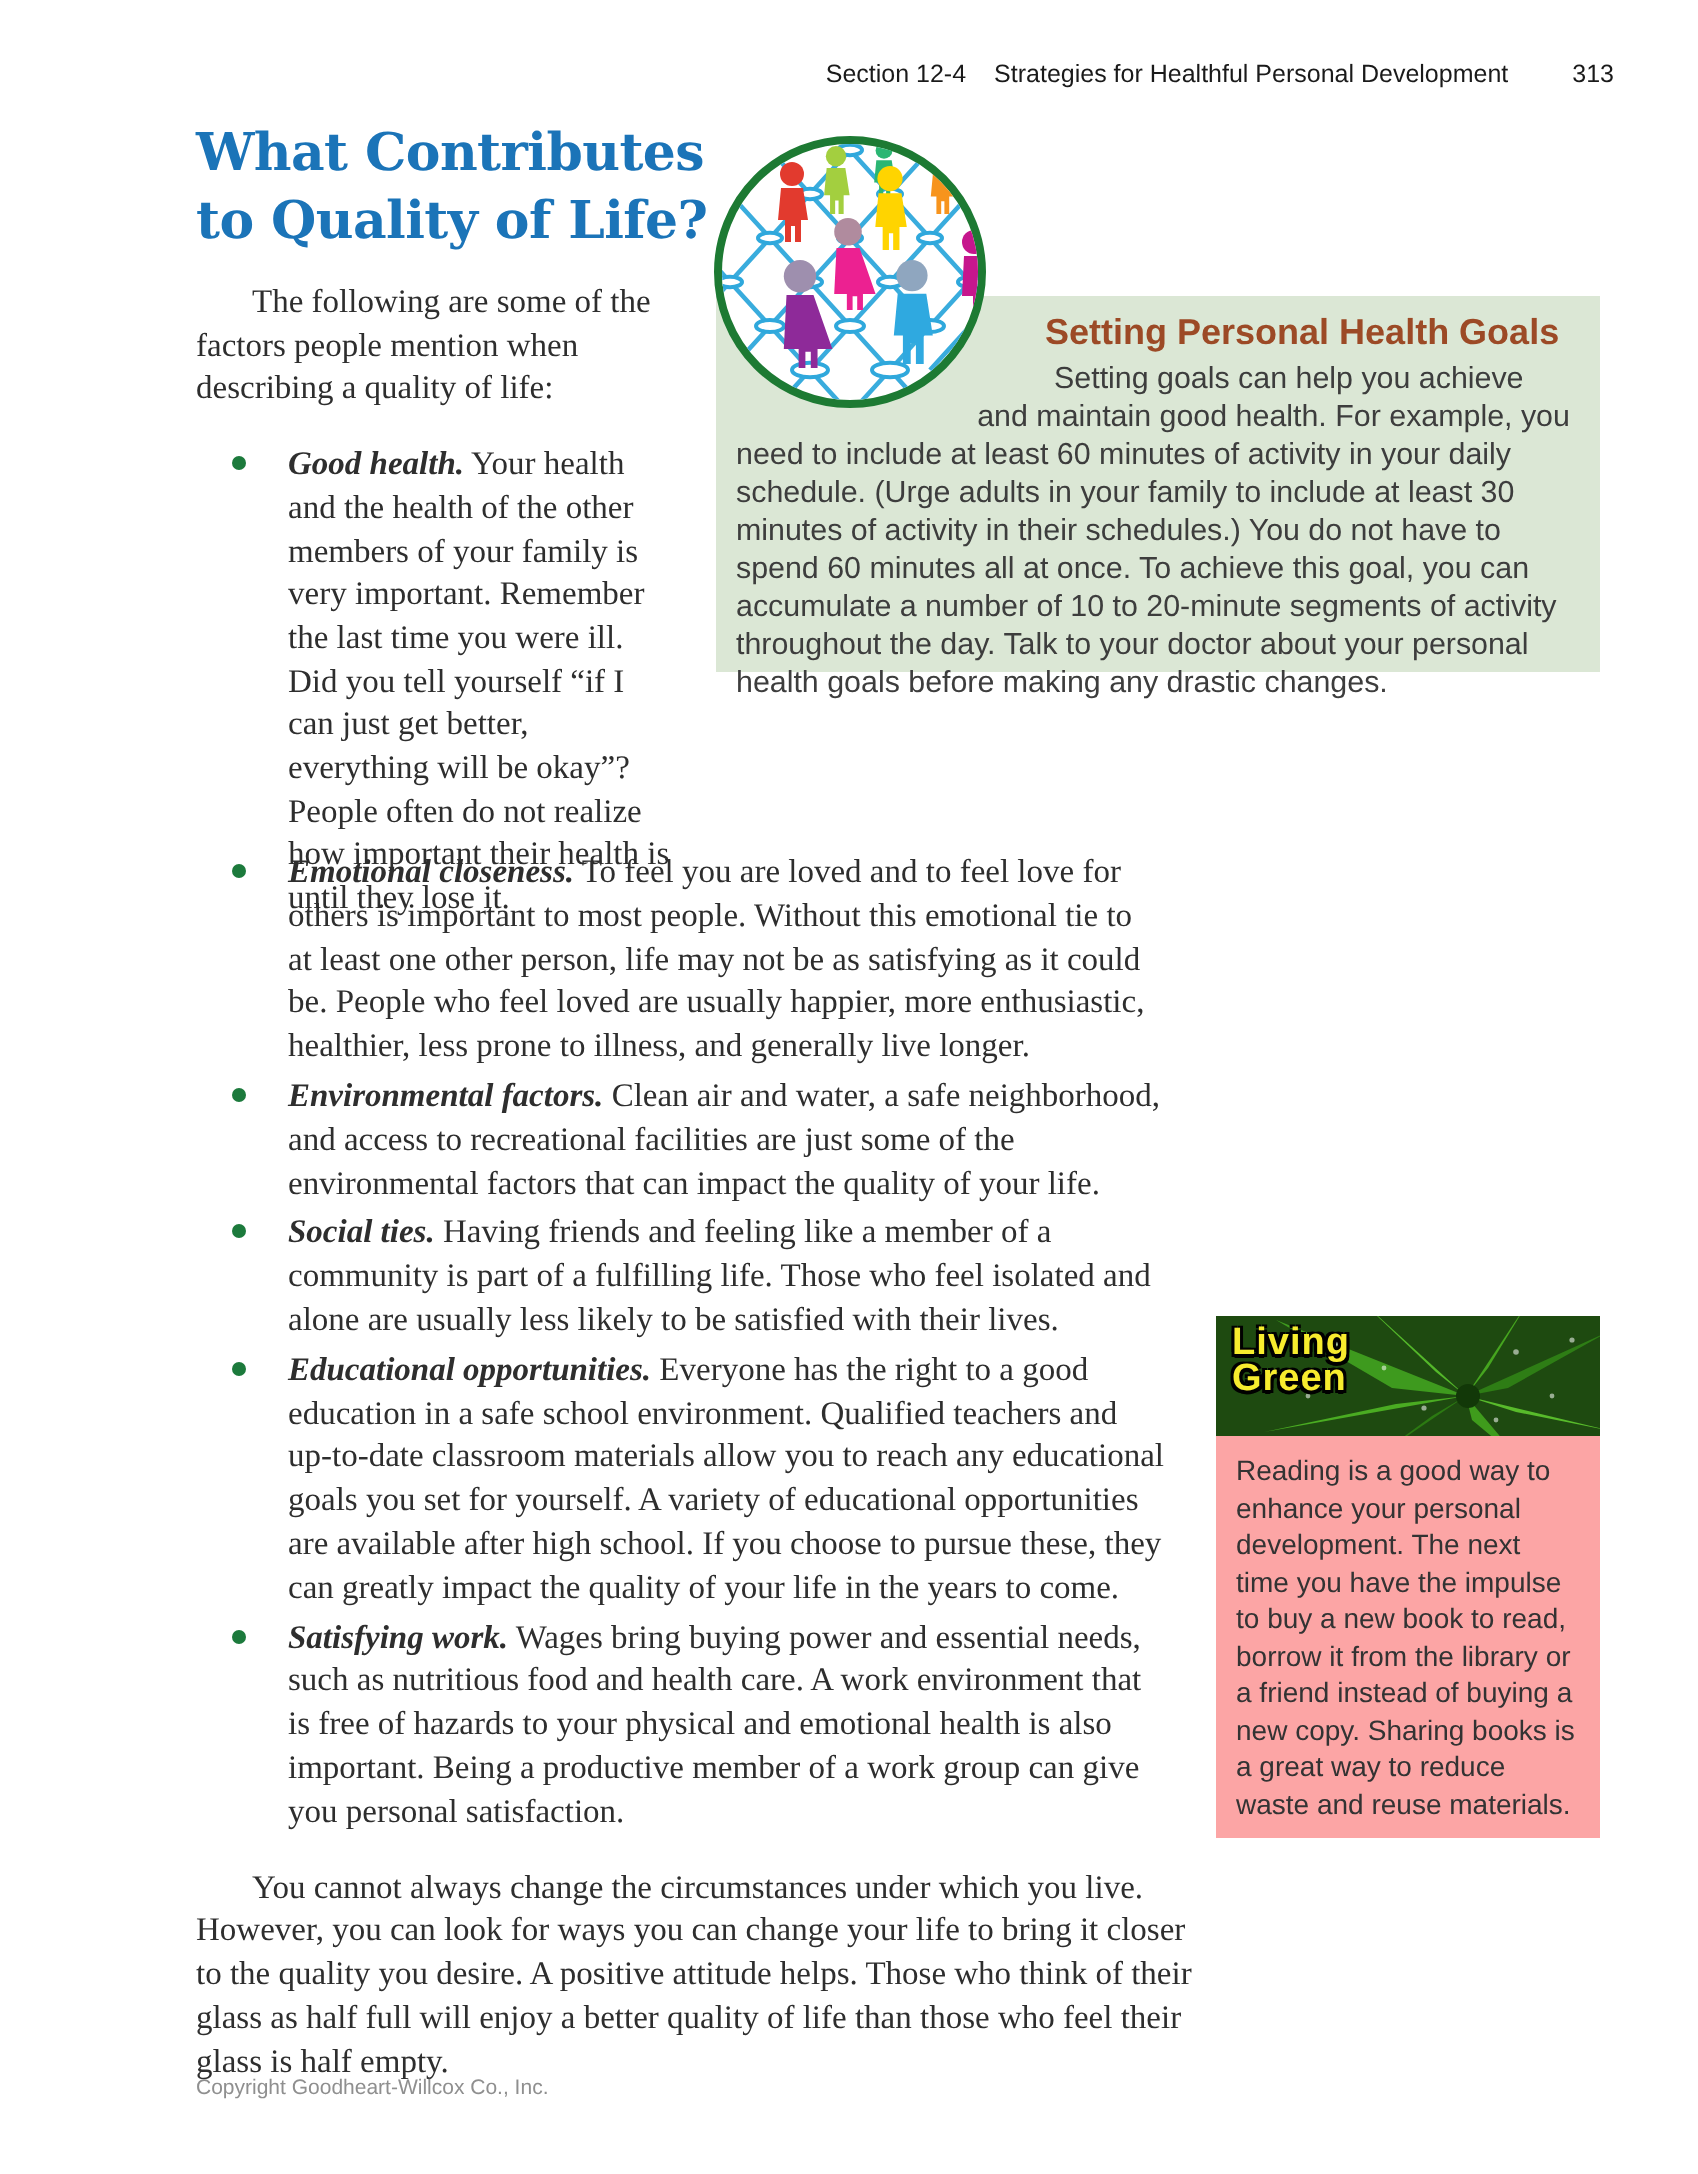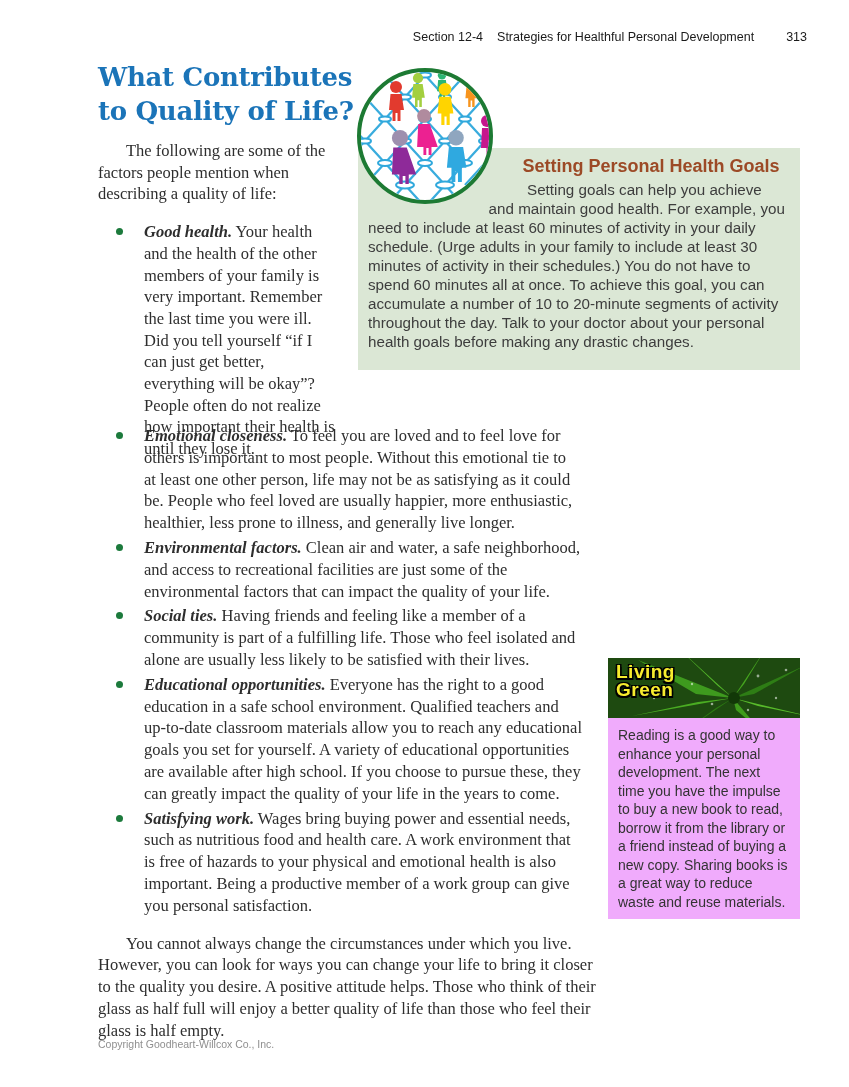--- a/index.html
+++ b/index.html
@@ -29,34 +29,34 @@
   
   .widecol{position:absolute;left:98px;top:409px;width:500px;font-size:16.5px;line-height:21.8px;}
   .closing{margin:3px 0 0;text-indent:28px;}
 
   
   .people-circle{position:absolute;left:354px;top:65px;width:142px;height:142px;z-index:3;}
 
   
   .ls-title{position:absolute;left:507px;top:103px;font-family:"DejaVu Serif",serif;
     font-weight:bold;font-size:31px;color:#e05a5a;z-index:2;}
-  .ls-box{position:absolute;left:358px;top:148px;width:442px;height:222px;background:#dbe7d5;
+  .ls-box{position:absolute;left:358px;top:148px;width:442px;height:188px;background:#dbe7d5;
     padding:6px 10px;box-sizing:border-box;font-family:"Liberation Sans",sans-serif;z-index:1;}
   .ls-spacer{float:left;width:148px;height:52px;shape-outside:circle(86px at 60px -16px);}
   .ls-heading{margin:2px 0 4px;font-size:18px;line-height:20px;color:#9c4a26;text-align:center;
     font-weight:bold;}
   .ls-body{margin:0;font-size:15.2px;line-height:19px;color:#3d3d3d;text-indent:24px;}
 
   
   .lg-box{position:absolute;left:608px;top:658px;width:192px;z-index:1;}
   .lg-photo{position:relative;width:192px;height:60px;overflow:hidden;}
   .lg-title{position:absolute;left:8px;top:5px;margin:0;font-family:"Liberation Sans",sans-serif;
     font-weight:bold;font-size:19px;line-height:18px;color:#f7ec2e;letter-spacing:.5px;
     text-shadow:-1.5px -1px 0 #000,1.5px -1px 0 #000,-1.5px 1.5px 0 #000,1.5px 1.5px 0 #000,0 2px 0 #000;}
-  .lg-body{margin:0;background:#f0abfc;padding:8px 10px;font-family:"Liberation Sans",sans-serif;
+  .lg-body{margin:0;background:#fca5a5;padding:8px 10px;font-family:"Liberation Sans",sans-serif;
     font-size:14px;line-height:18.5px;color:#333;}
 
   
   .copyright{position:absolute;left:98px;top:1038px;font-family:"Liberation Sans",sans-serif;
     font-size:10.5px;color:#8f8f8f;}
 </style>
 </head>
 <body>
 
 <div id="page">

